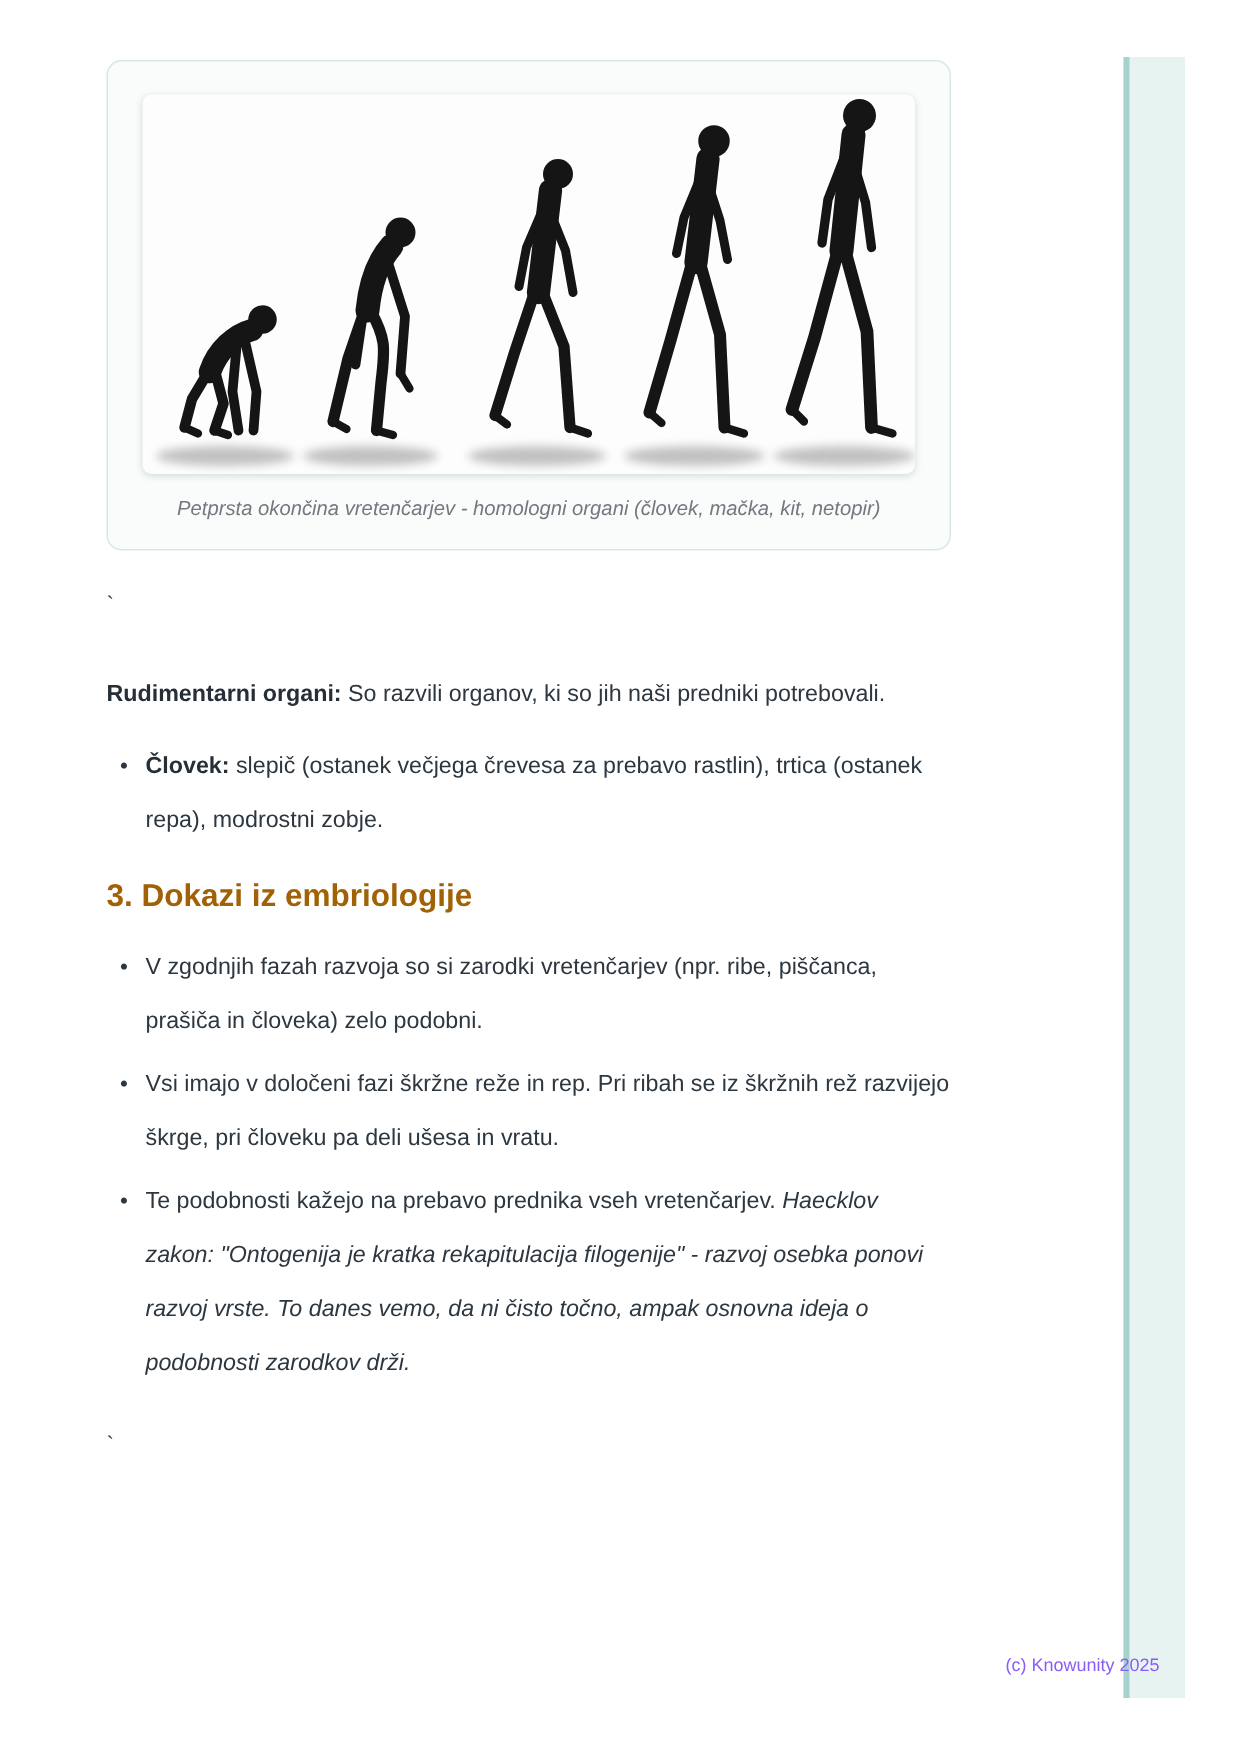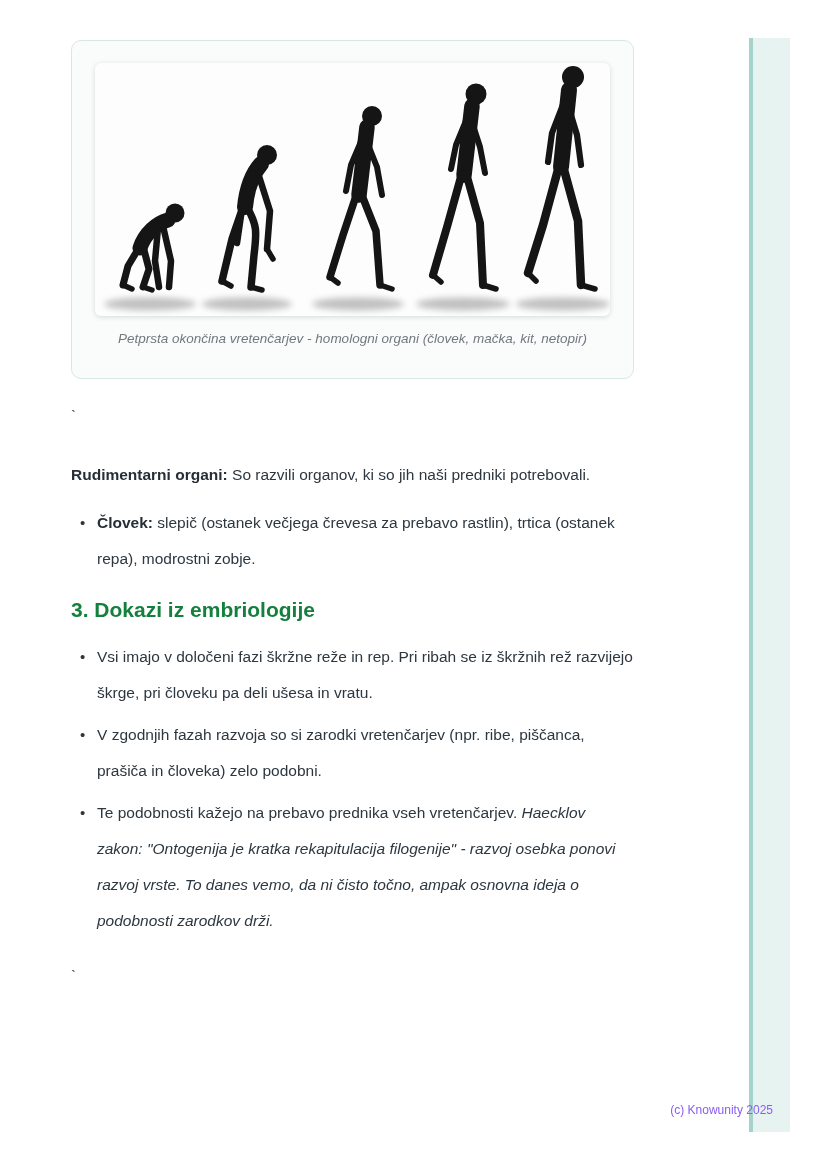--- a/index.html
+++ b/index.html
@@ -31,21 +31,21 @@
     z-index: 2;
   }
 
   
   .figure-card {
     margin: 40px 0 0 0;
     width: 563px;
     border: 1px solid #d9e7e4;
     border-radius: 10px;
     background: #fafcfc;
-    padding: 22px 23px 28px 23px;
+    padding: 22px 23px 16px 23px;
   }
   .figure-image {
     width: 515px; height: 253px;
     background: #fdfdfd;
     border-radius: 6px;
     box-shadow: 0 1px 5px rgba(40,60,60,0.18);
     overflow: hidden;
   }
   .figure-image svg { display: block; width: 515px; height: 253px; }
   .figure-caption {
@@ -93,21 +93,21 @@
     font-size: 15px;
     color: #2d3740;
   }
   .bullets em { font-style: italic; }
 
   .section-heading {
     margin: 20px 0 0 0;
     font-size: 21px;
     line-height: 26px;
     font-weight: 700;
-    color: #15803d;
+    color: #a16207;
   }
 
   .footer {
     position: absolute;
     top: 1103px; right: 55px;
     font-size: 12px;
     line-height: 14px;
     color: #8b5cf6;
     z-index: 3;
   }
@@ -201,22 +201,22 @@
   <p class="para"><strong>Rudimentarni organi:</strong><span> So razvili organov, ki so jih naši predniki potrebovali.</span></p>
 
   <ul class="bullets">
     <li><strong>Človek:</strong><span> slepič (ostanek večjega črevesa za prebavo rastlin), trtica (ostanek repa), modrostni zobje.</span></li>
   </ul>
 
   <h2 class="section-heading">3. Dokazi iz embriologije</h2>
 
 
   <ul class="bullets">
+    <li><span>V zgodnjih fazah razvoja so si zarodki vretenčarjev (npr. ribe, piščanca, prašiča in človeka) zelo podobni.</span><em></em></li>
     <li><span>Vsi imajo v določeni fazi škržne reže in rep. Pri ribah se iz škržnih rež razvijejo škrge, pri človeku pa deli ušesa in vratu.</span><em></em></li>
-    <li><span>V zgodnjih fazah razvoja so si zarodki vretenčarjev (npr. ribe, piščanca, prašiča in človeka) zelo podobni.</span><em></em></li>
     <li><span>Te podobnosti kažejo na prebavo prednika vseh vretenčarjev. </span><em>Haecklov zakon: "Ontogenija je kratka rekapitulacija filogenije" - razvoj osebka ponovi razvoj vrste. To danes vemo, da ni čisto točno, ampak osnovna ideja o podobnosti zarodkov drži.</em></li>
   </ul>
 
   <div class="stray-tick">`</div>
 
 </div>
 
 <div class="footer">(c) Knowunity 2025</div>
 
 </body></html>

